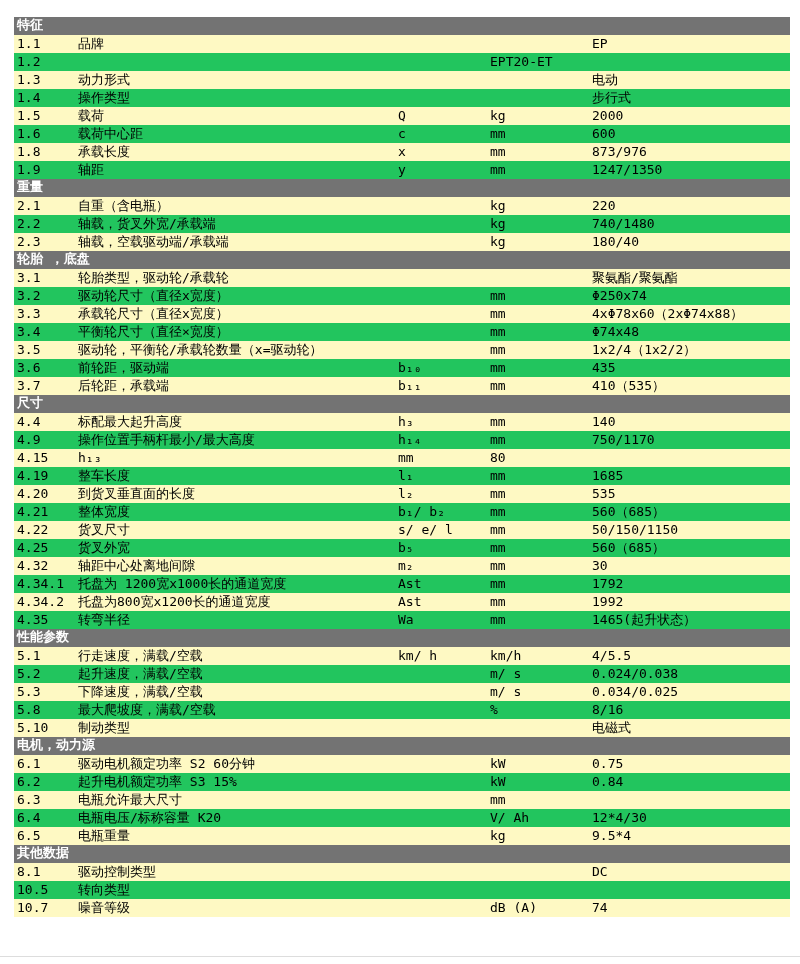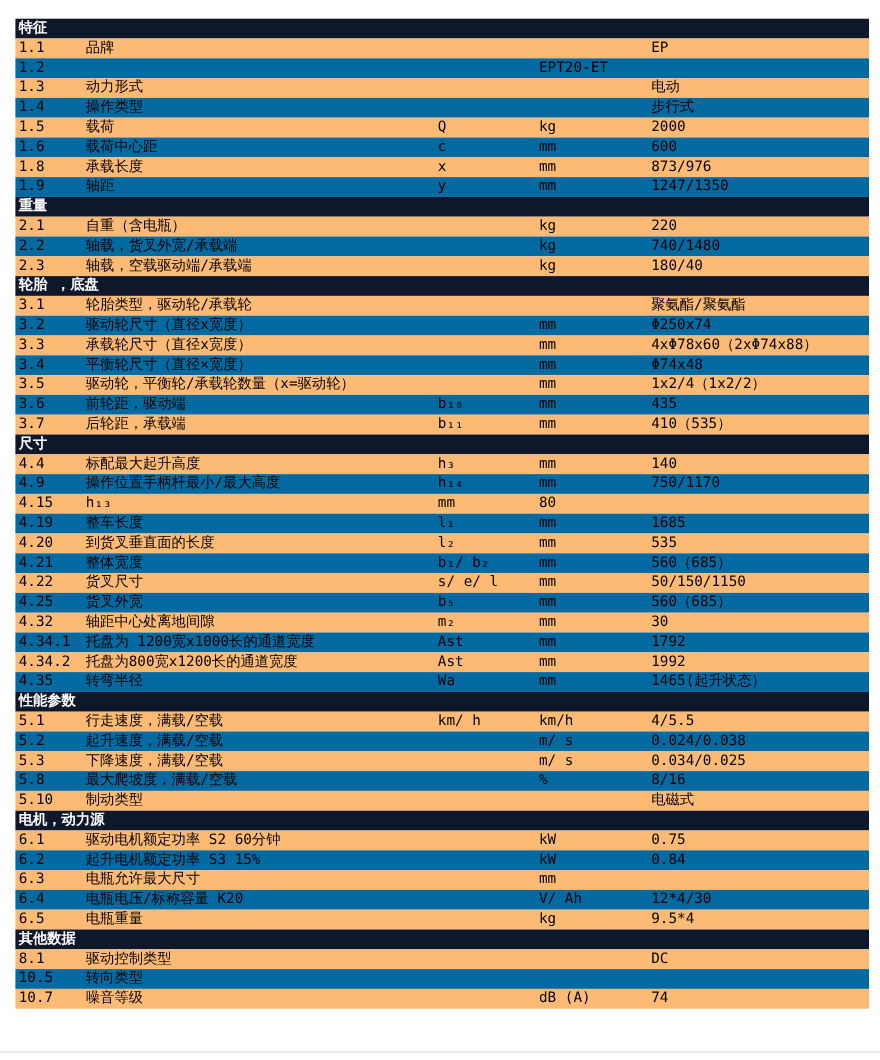--- a/index.html
+++ b/index.html
@@ -18,38 +18,38 @@
   }
   .spec-table {
     position: absolute;
     left: 14px;
     top: 17px;
     width: 776px;
   }
   .section-header {
     height: 18px;
     line-height: 18px;
-    background: #0f172a;
+    background: #737373;
     color: #ffffff;
     font-weight: bold;
     padding-left: 3px;
     box-sizing: border-box;
     overflow: hidden;
     white-space: nowrap;
     font-family: Liberation Mono, monospace;
   }
   .spec-row {
     display: grid;
     grid-template-columns: 64px 320px 92px 102px 1fr;
     height: 18px;
     line-height: 18px;
-    background: #fdba74;
+    background: #fef9c3;
   }
   .spec-row.alt {
-    background: #0369a1;
+    background: #22c55e;
   }
   .cell {
     overflow: hidden;
     white-space: nowrap;
   }
   .cell.row-number {
     padding-left: 3px;
   }
   .bottom-rule {
     position: absolute;

